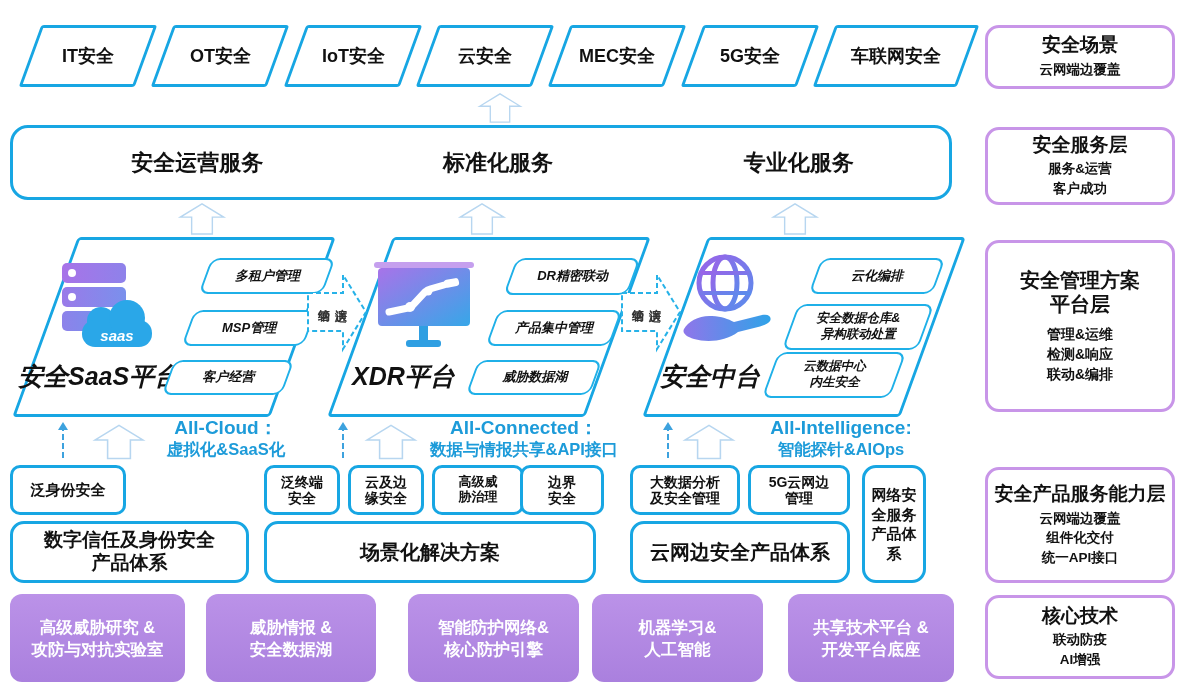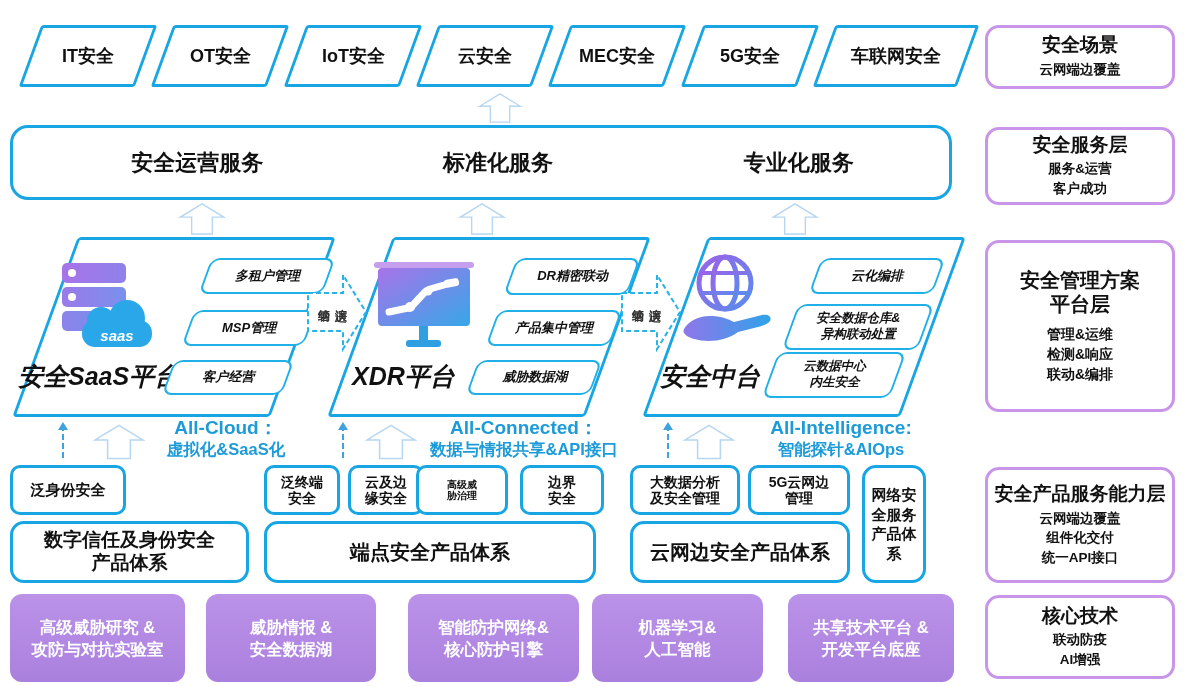--- a/index.html
+++ b/index.html
@@ -242,32 +242,32 @@
   <div class="band-text" style="left:731px;top:417px;width:220px;">
     <div class="en">All-Intelligence:</div>
     <div class="zh">智能探针&amp;AIOps</div>
   </div>
 
   <div class="sbox" style="left:10px;width:116px;">泛身份安全</div>
   <div class="sbox ml" style="left:264px;width:76px;font-size:14px;">泛终端
 安全</div>
   <div class="sbox ml" style="left:348px;width:76px;font-size:14px;">云及边
 缘安全</div>
-  <div class="sbox ml" style="left:416px;width:92px;font-size:10px;">高级威
+  <div class="sbox ml" style="left:432px;width:92px;font-size:13px;">高级威
 胁治理</div>
   <div class="sbox ml" style="left:520px;width:84px;font-size:14px;">边界
 安全</div>
   <div class="sbox ml" style="left:630px;width:110px;font-size:14px;">大数据分析
 及安全管理</div>
   <div class="sbox ml" style="left:748px;width:102px;font-size:14px;">5G云网边
 管理</div>
 
   <div class="bbox ml" style="left:10px;width:239px;font-size:19px;">数字信任及身份安全
 产品体系</div>
-  <div class="bbox" style="left:264px;width:332px;">端点安全产品体系</div>
+  <div class="bbox" style="left:264px;width:332px;">场景化解决方案</div>
   <div class="bbox" style="left:630px;width:220px;">云网边安全产品体系</div>
   <div class="vbox ml">网络安
 全服务
 产品体
 系</div>
 
   <div class="tech ml" style="left:10px;width:175px;">高级威胁研究 &amp;
 攻防与对抗实验室</div>
   <div class="tech ml" style="left:206px;width:170px;">威胁情报 &amp;
 安全数据湖</div>

